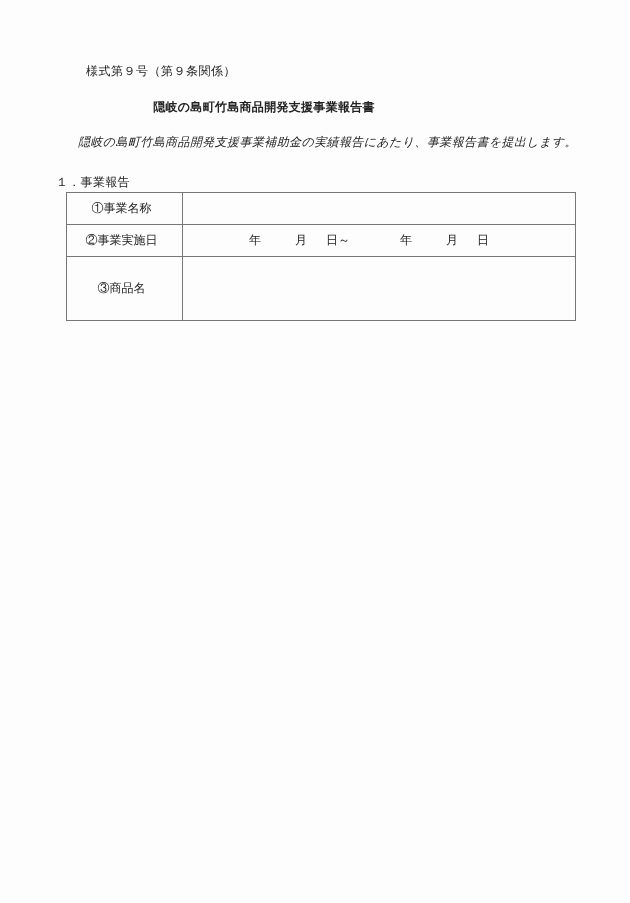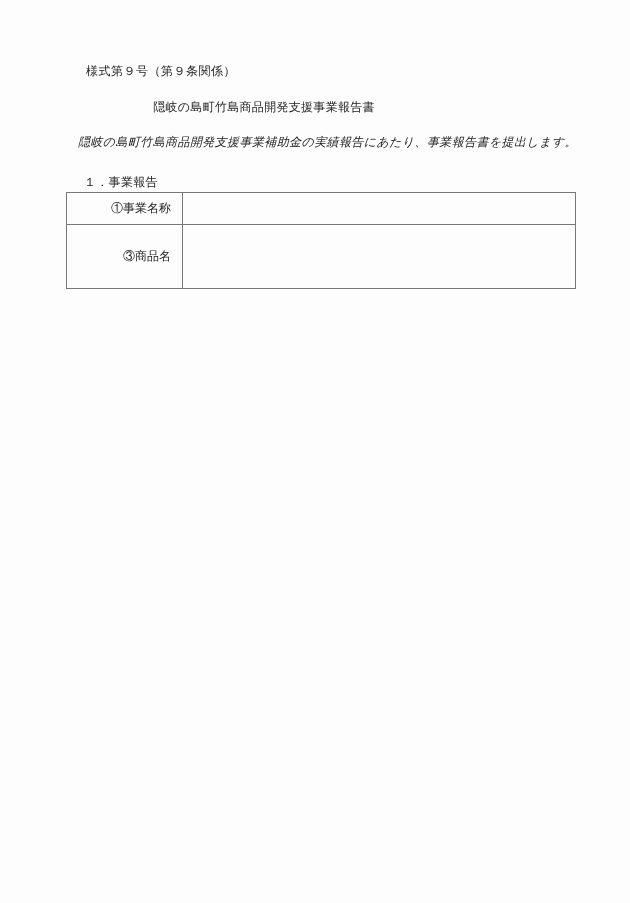--- a/index.html
+++ b/index.html
@@ -1,26 +1,26 @@
 <!DOCTYPE html>
 <html><head>
 <meta charset="utf-8">
 <style>
   html, body { margin:0; padding:0; background:#fdfdfd; }
   body { width:630px; height:903px; position:relative; overflow:hidden;
          font-family:"DejaVu Serif","Liberation Serif",serif; color:#222; }
   .abs { position:absolute; white-space:nowrap; }
   .form-no { left:66px; top:63px; font-size:12px; letter-spacing:0.5px;margin-left:20px; }
-  .title { left:0; width:528px; top:99px; text-align:center; font-size:12px; font-weight:normal; letter-spacing:0.3px; }
+  .title { left:0; width:528px; top:99px; text-align:center; font-size:12px; font-weight:bold; letter-spacing:0.3px; }
   .intro { left:78px; top:134px; font-size:12px; letter-spacing:0.4px;font-style:italic; }
-  .section { left:84px; top:174px; font-size:12px; letter-spacing:0.3px; }
+  .section { left:56px; top:174px; font-size:12px; letter-spacing:0.3px; }
   table.report { position:absolute; left:66px; top:192px; width:510px; border-collapse:collapse; }
   table.report td { border:1px solid #777; padding:0; font-size:12px; }
   td.label { width:110px; padding-left:5px !important; vertical-align:middle; }
-  .lbl { display:flex; justify-content:flex-end; width:99px; }
+  .lbl { display:flex; justify-content:center; width:99px; }
   .lbl.tight { justify-content:flex-start; letter-spacing:0.5px; }
   td.val { vertical-align:middle; }
   .dates { display:flex; gap:0; padding-left:66px; }
   .dates span { display:inline-block; }
 </style>
 </head>
 <body>
 
 <div class="abs form-no">様式第９号（第９条関係）</div>
 <div class="abs title">隠岐の島町竹島商品開発支援事業報告書</div>
@@ -33,20 +33,41 @@
     <td class="label">
       <div class="lbl">
         <span>①事</span>
         <span>業</span>
         <span>名</span>
         <span>称</span>
       </div>
     </td>
     <td class="val"></td>
   </tr>
+  <tr style="height:32px">
+    <td class="label">
+      <div class="lbl">
+        <span>②事</span>
+        <span>業</span>
+        <span>実</span>
+        <span>施</span>
+        <span>日</span>
+      </div>
+    </td>
+    <td class="val">
+      <div class="dates">
+        <span style="width:46px">年</span>
+        <span style="width:31px">月</span>
+        <span style="width:74px">日～</span>
+        <span style="width:46px">年</span>
+        <span style="width:31px">月</span>
+        <span>日</span>
+      </div>
+    </td>
+  </tr>
   <tr style="height:64px">
     <td class="label">
       <div class="lbl">
         <span>③商</span>
         <span>品</span>
         <span>名</span>
       </div>
     </td>
     <td class="val"></td>
   </tr>

